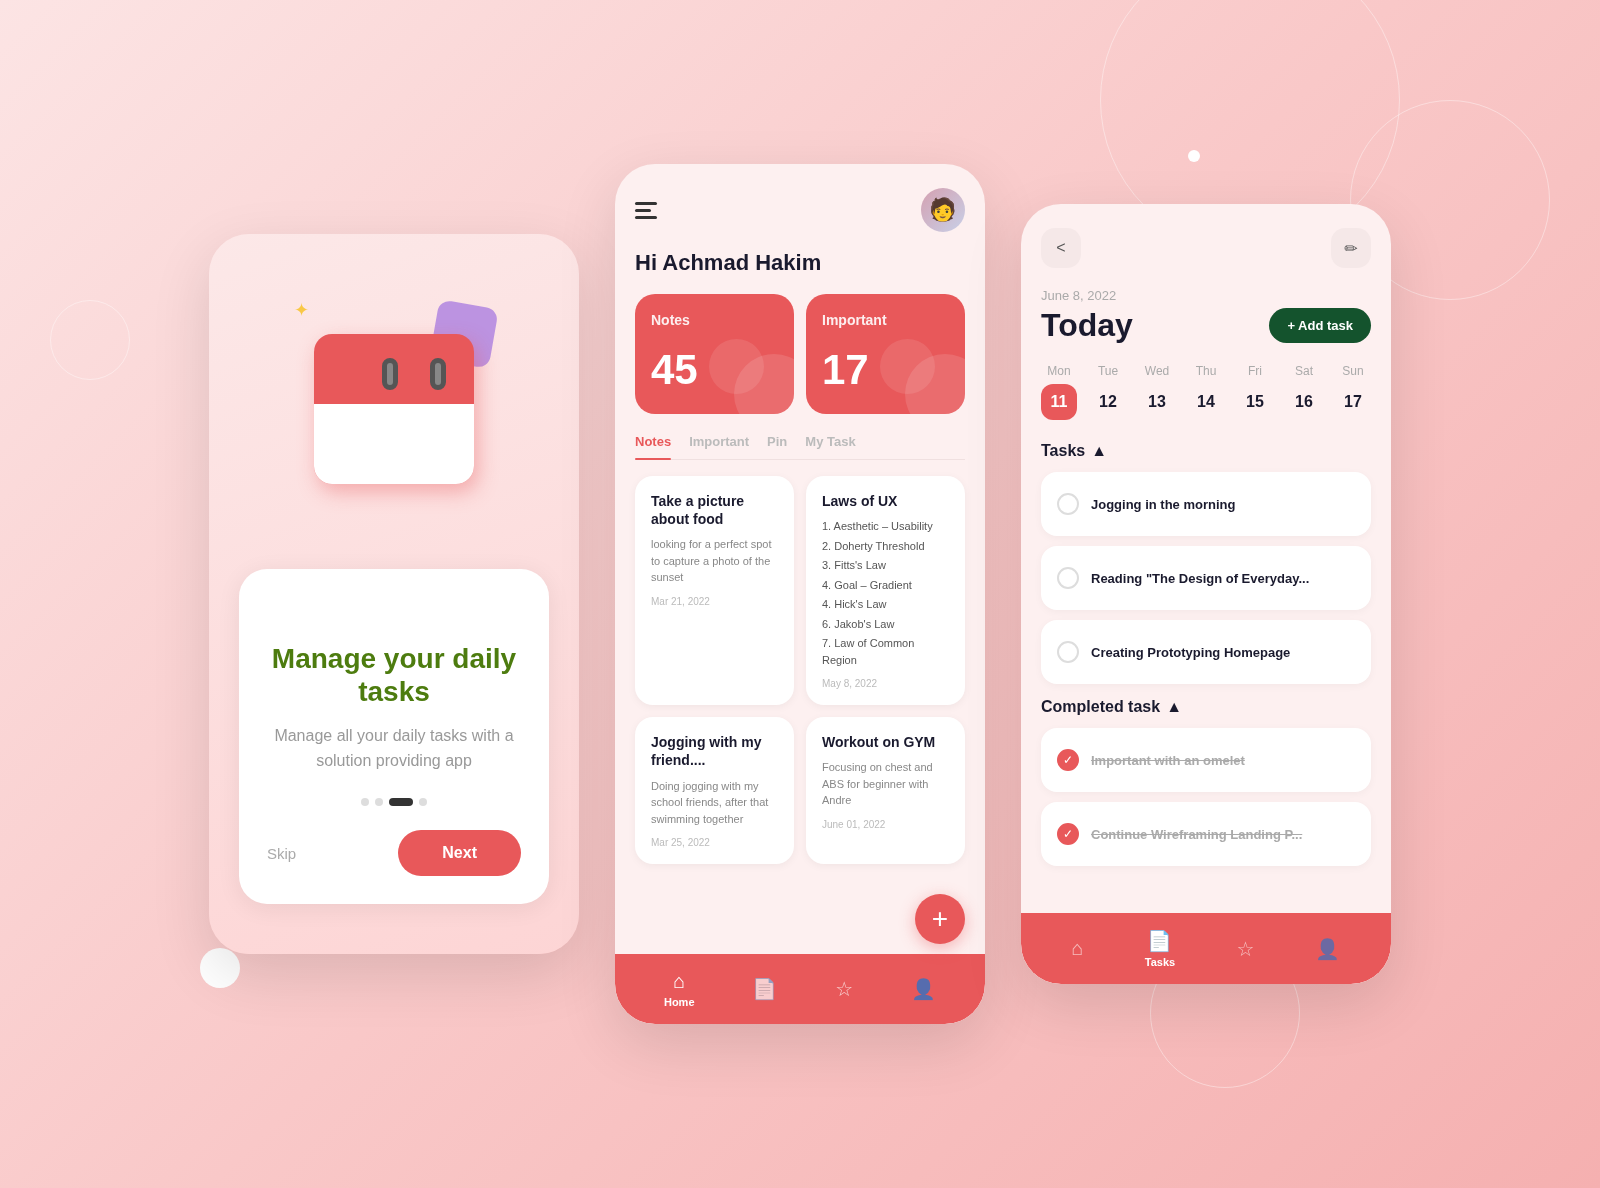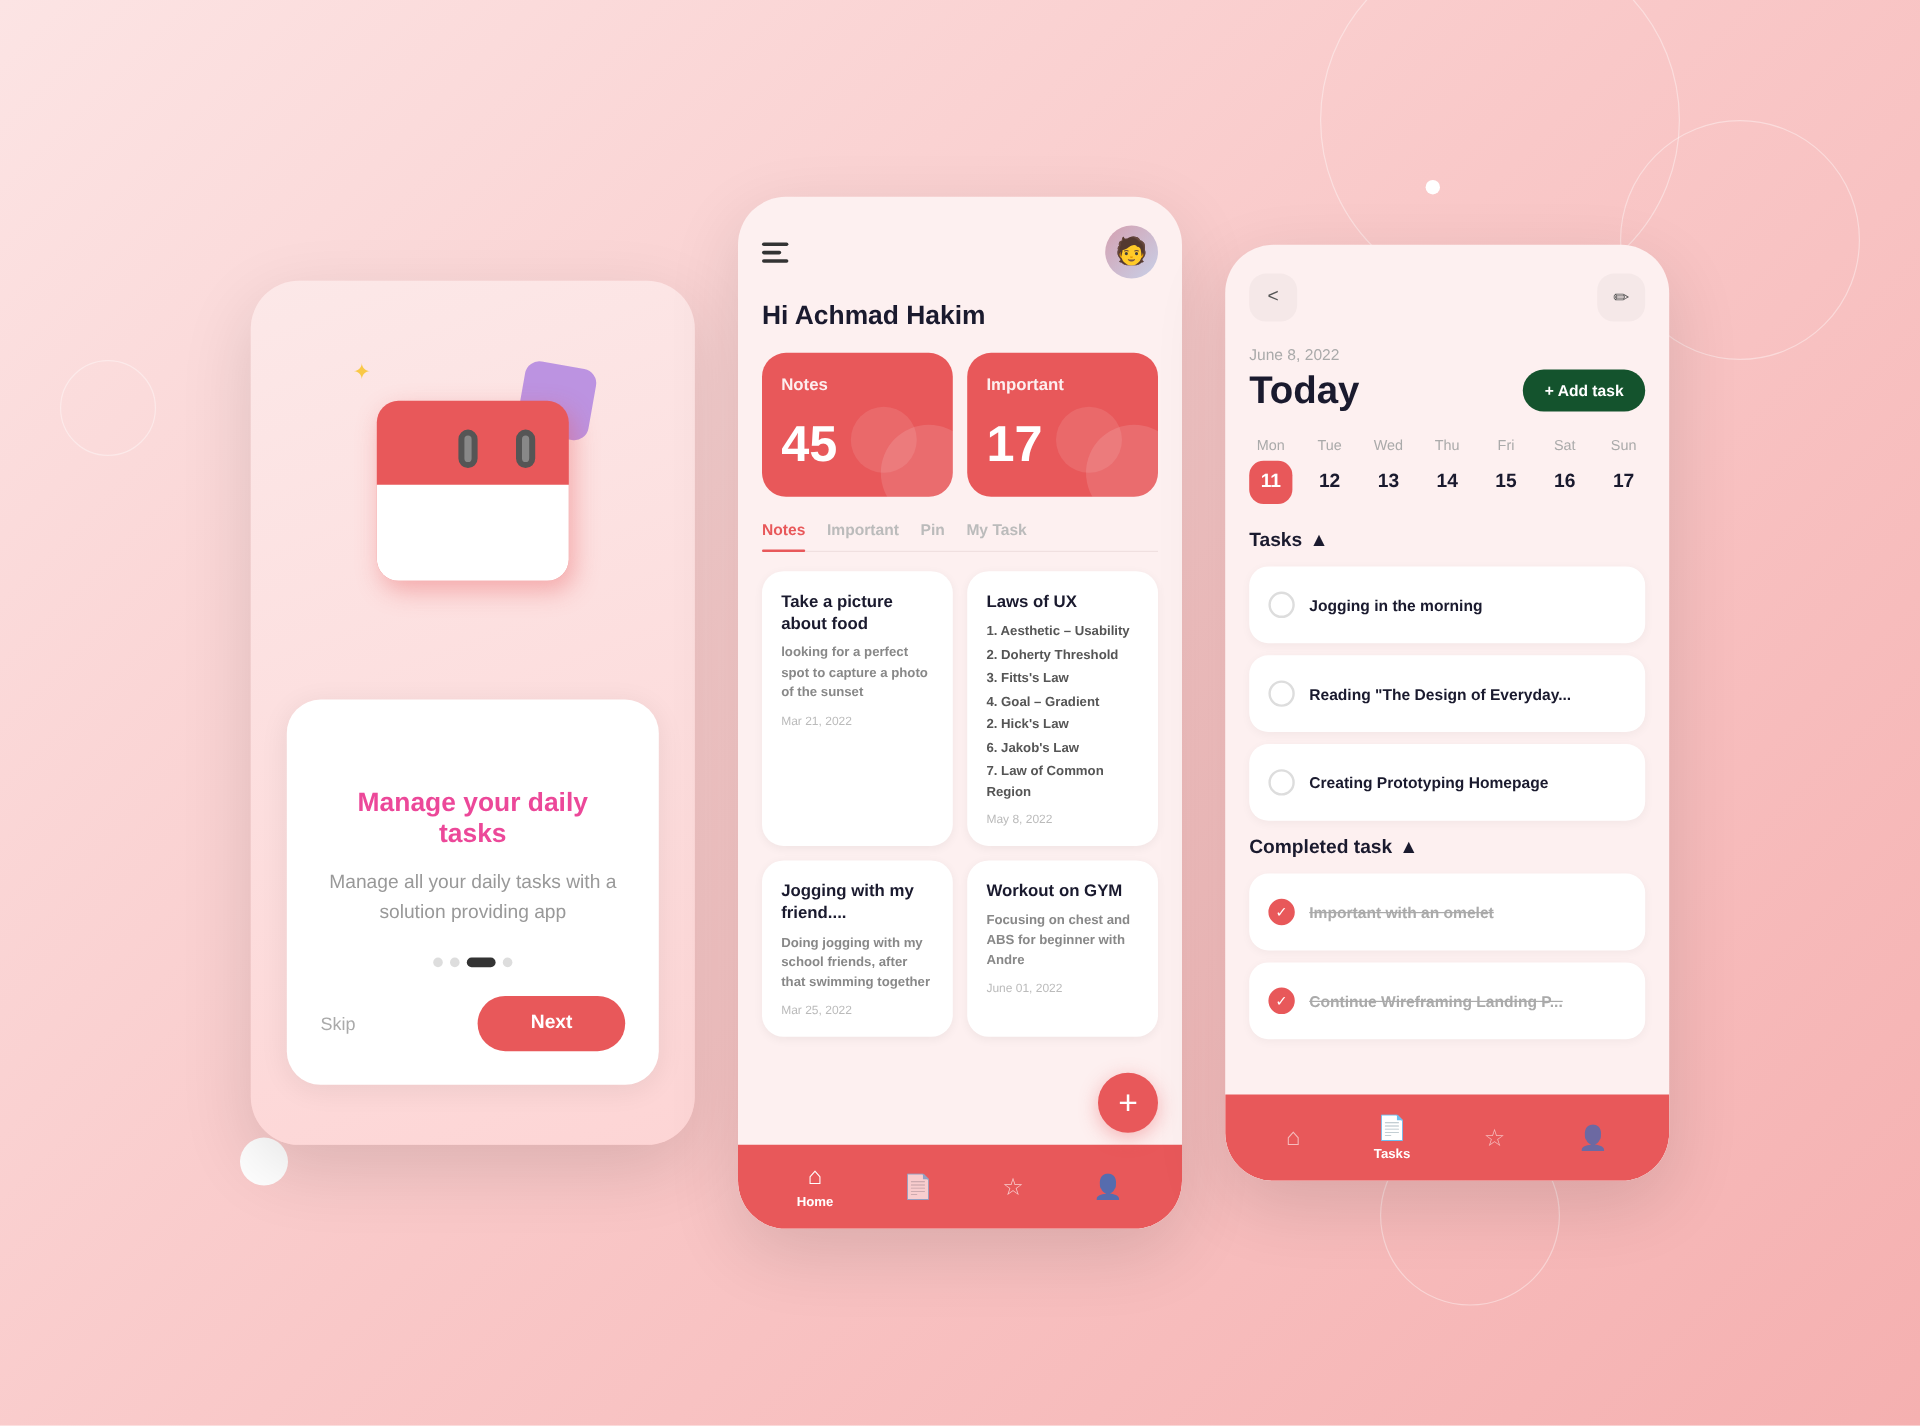--- a/index.html
+++ b/index.html
@@ -133,23 +133,23 @@
     .onboarding-card {
       background: white;
       border-radius: 28px;
       padding: 32px 28px 28px;
       width: 100%;
       text-align: center;
       box-shadow: 0 4px 24px rgba(0,0,0,0.07);
     }
 
     .onboard-title {
-      font-size: 22px;
+      font-size: 28px;
       font-weight: 800;
-      color: #ec4899;
+      color: #4d7c0f;
       line-height: 1.2;
       margin-bottom: 14px;
       margin-top: 41px;
     }
 
     .onboard-subtitle {
       font-size: 16px;
       color: #999;
       line-height: 1.6;
       margin-bottom: 24px;
@@ -351,21 +351,20 @@
       color: #1a1a2e;
       margin-bottom: 8px;
       line-height: 1.3;
     }
 
     .note-body {
       font-size: 11px;
       color: #888;
       line-height: 1.5;
       margin-bottom: 10px;
-      font-weight: bold;
     }
 
     .note-date {
       font-size: 10px;
       color: #bbb;
     }
 
     .note-list-item {
       font-size: 11px;
       color: #555;
@@ -700,21 +699,21 @@
           <div class="note-date">Mar 21, 2022</div>
         </div>
 
         <div class="note-card">
           <div class="note-title">Laws of UX</div>
           <div class="note-body">
             <div class="note-list-item">1. Aesthetic – Usability</div>
             <div class="note-list-item">2. Doherty Threshold</div>
             <div class="note-list-item">3. Fitts's Law</div>
             <div class="note-list-item">4. Goal – Gradient</div>
-            <div class="note-list-item">2. Hick's Law</div>
+            <div class="note-list-item">4. Hick's Law</div>
             <div class="note-list-item">6. Jakob's Law</div>
             <div class="note-list-item">7. Law of Common Region</div>
           </div>
           <div class="note-date">May 8, 2022</div>
         </div>
 
         <div class="note-card">
           <div class="note-title">Jogging with my friend....</div>
           <div class="note-body">Doing jogging with my school friends, after that swimming together</div>
           <div class="note-date">Mar 25, 2022</div>

